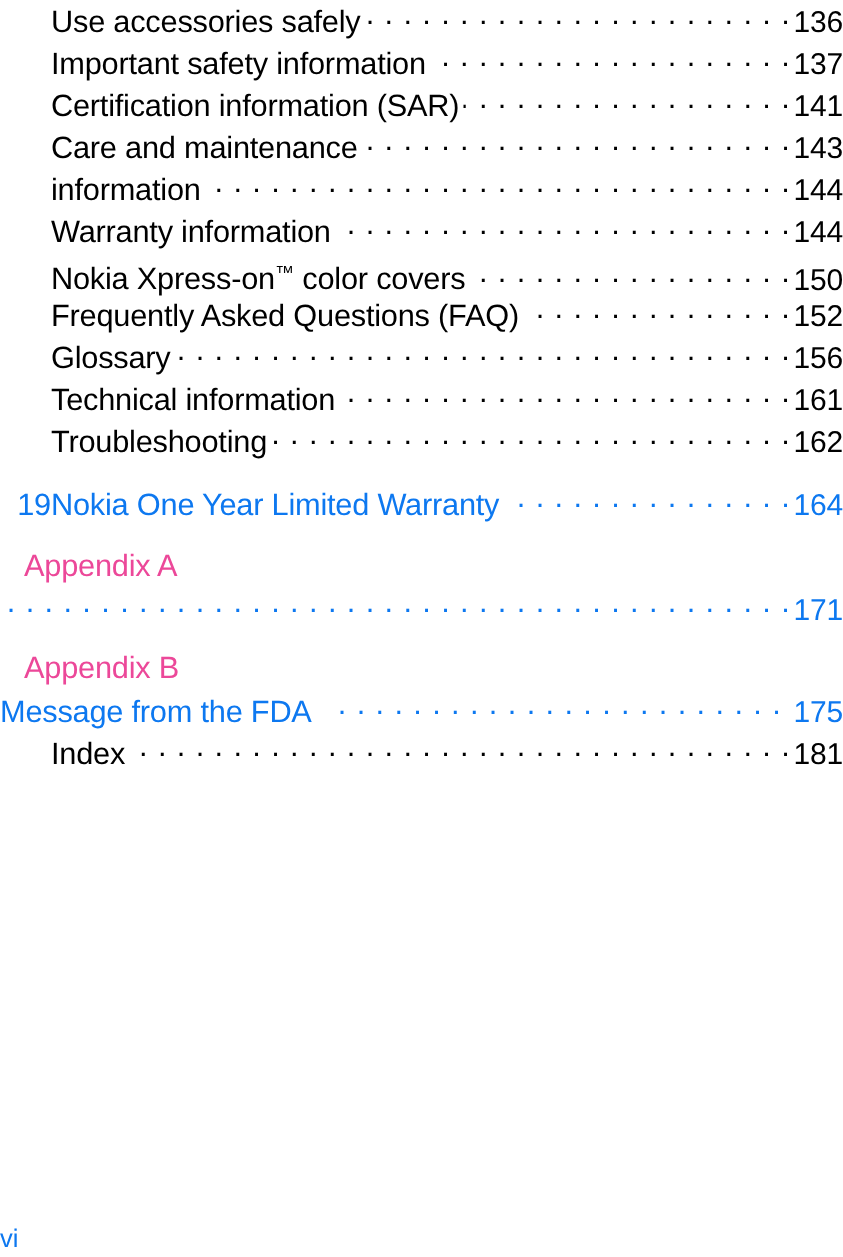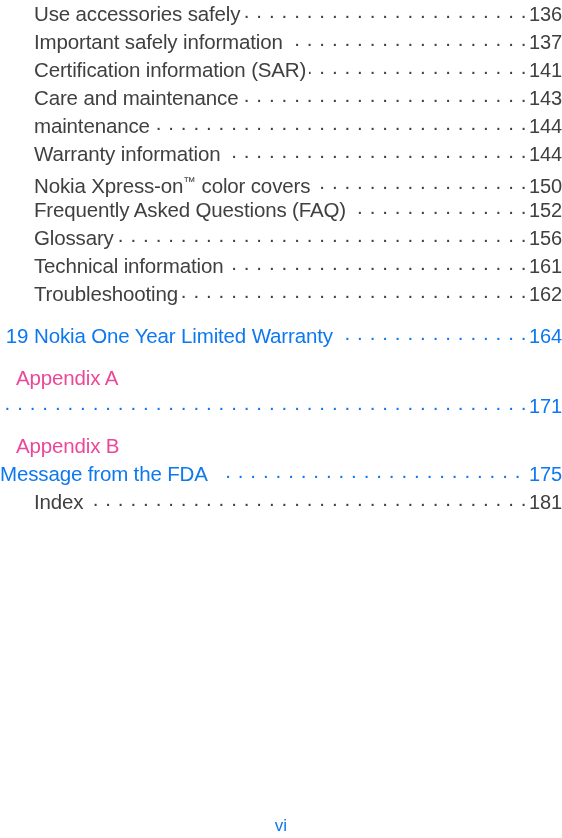--- a/index.html
+++ b/index.html
@@ -24,30 +24,30 @@
 
   
   .toc-row {
     display: flex;
     align-items: baseline;
     width: 562px;
     box-sizing: border-box;
     font-size: 20.5px;
     line-height: 28px;
     height: 28px;
-    color: #404040;
+    color: #000000;
     white-space: nowrap;
     letter-spacing: -0.15px;
   }
 
   
   .chapnum {
     width: 34px;
     flex: 0 0 34px;
-    text-align: center;
+    text-align: right;
     font-size: 20.5px;
   }
 
   .title {
     flex: 0 0 auto;
     padding-right: 2px;
   }
 
   
   .leader {
@@ -102,62 +102,61 @@
     vertical-align: 0.52em;
     letter-spacing: 0;
   }
 
   
   .folio {
     position: absolute;
     left: 0;
     top: 816px;
     width: 562px;
-    text-align: center;
     font-size: 17px;
     line-height: 20px;
     color: #0d78f0;
   }
 </style>
 </head>
 <body>
 
 <div id="toc">
 
   <div class="toc-row">
     <span class="chapnum"></span>
     <span class="title">Use accessories safely</span>
     <span class="leader"></span>
     <span class="pageno">136</span>
   </div>
 
   <div class="toc-row">
     <span class="chapnum"></span>
-    <span class="title">Important safely information</span>
+    <span class="title">Important safety information</span>
     <span class="leader"></span>
     <span class="pageno">137</span>
   </div>
 
   <div class="toc-row">
     <span class="chapnum"></span>
     <span class="title">Certification information (SAR)</span>
     <span class="leader"></span>
     <span class="pageno">141</span>
   </div>
 
   <div class="toc-row">
     <span class="chapnum"></span>
     <span class="title">Care and maintenance</span>
     <span class="leader"></span>
     <span class="pageno">143</span>
   </div>
 
   <div class="toc-row">
     <span class="chapnum"></span>
-    <span class="title">maintenance</span>
+    <span class="title">information</span>
     <span class="leader"></span>
     <span class="pageno">144</span>
   </div>
 
   <div class="toc-row">
     <span class="chapnum"></span>
     <span class="title">Warranty information</span>
     <span class="leader"></span>
     <span class="pageno">144</span>
   </div>

